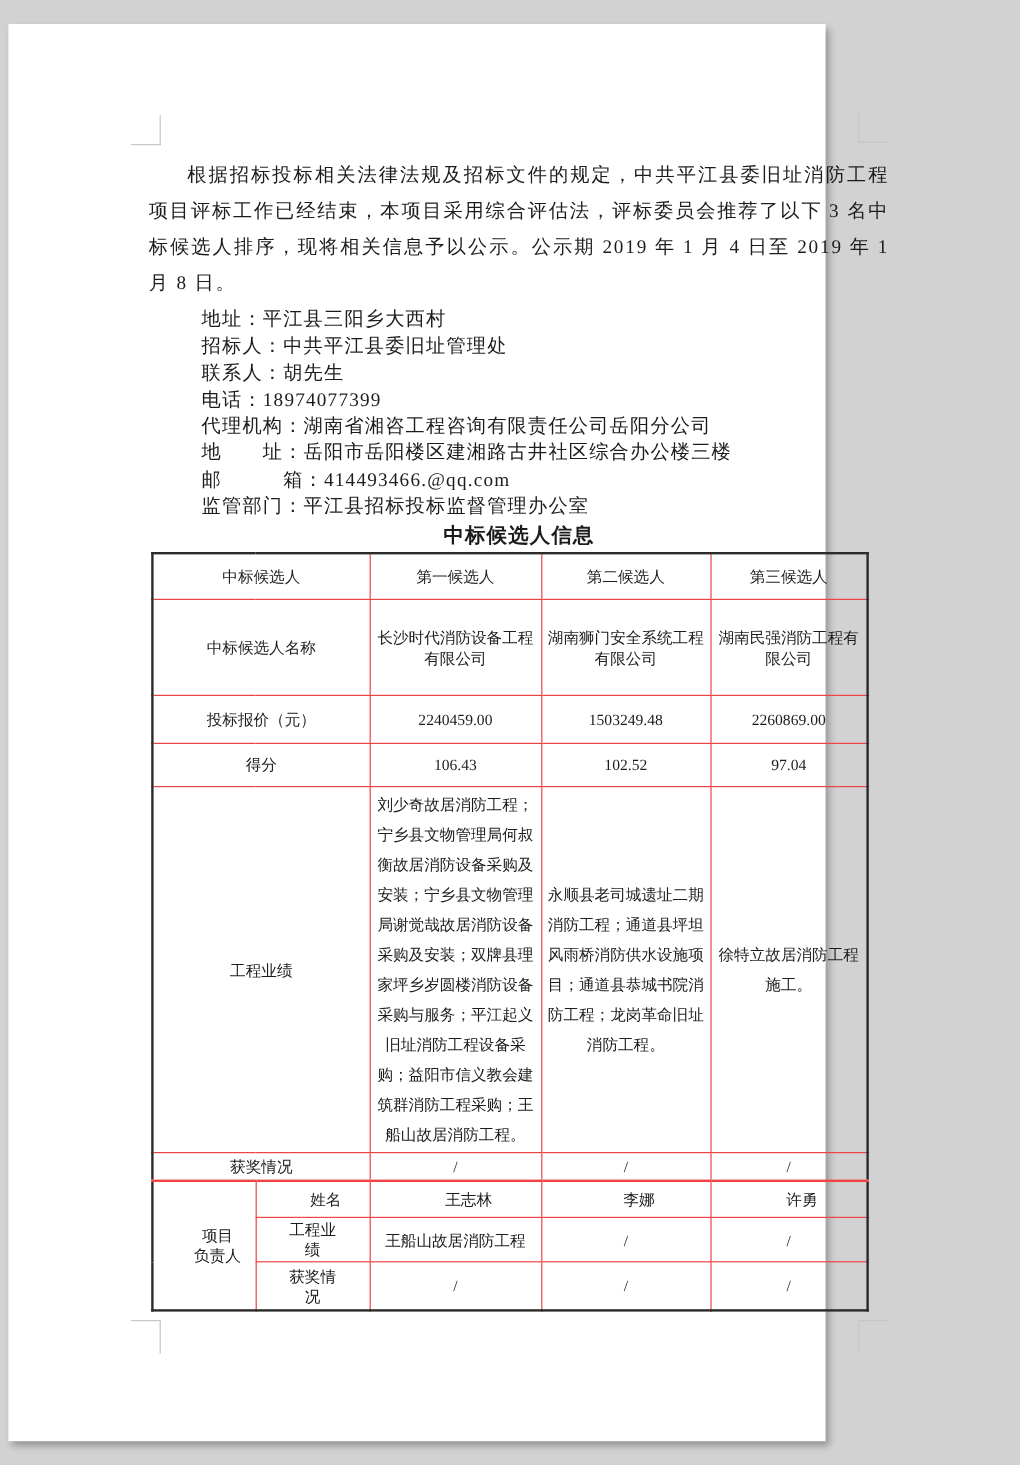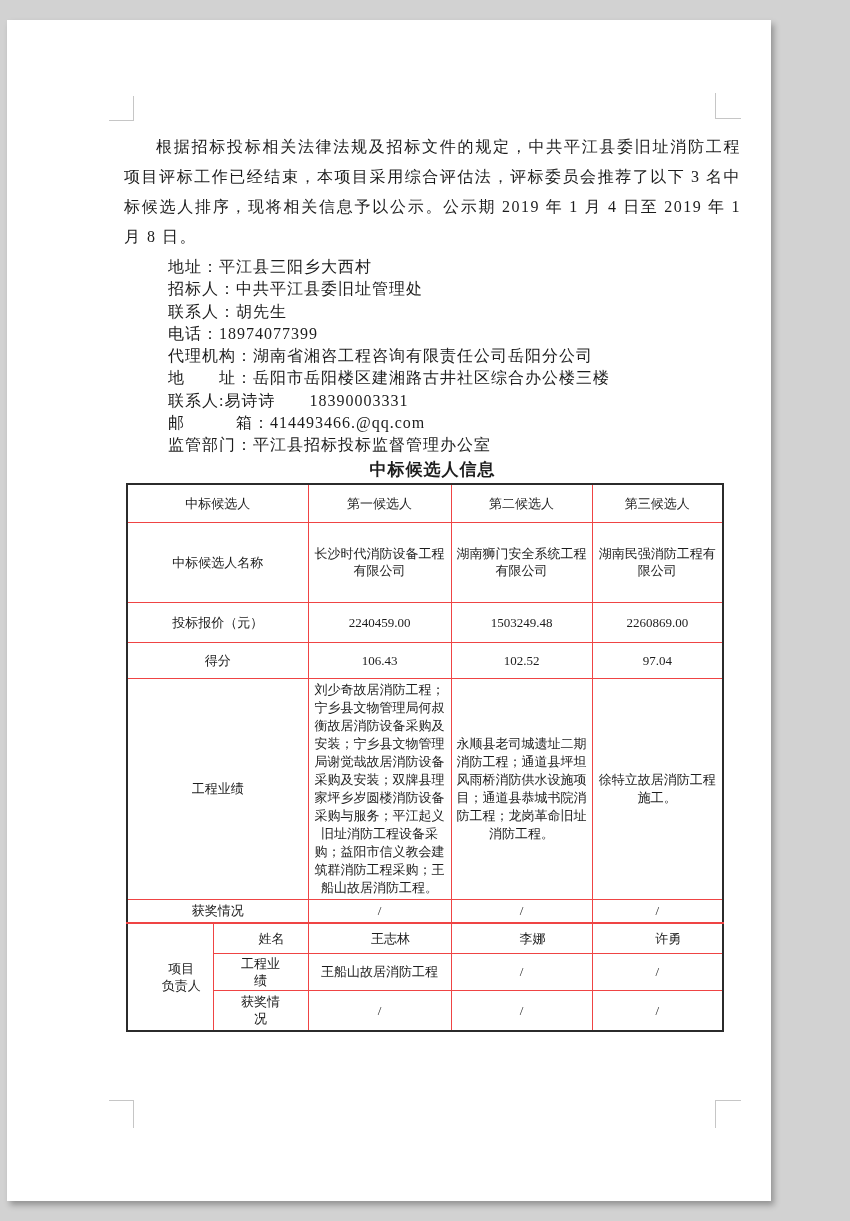--- a/index.html
+++ b/index.html
@@ -3,21 +3,21 @@
 <meta charset="utf-8">
 <style>
   html,body{margin:0;padding:0;}
   body{
     width:850px;height:1221px;position:relative;overflow:hidden;
     background:#d2d2d2;
     font-family:"Liberation Serif","DejaVu Serif",serif;
     color:#1c1c1c;
   }
   .page{
-    position:absolute;left:7px;top:20px;width:764px;height:1181px;
+    position:absolute;left:7px;top:20px;width:681px;height:1181px;
     background:#ffffff;
     box-shadow:3px 4px 6px rgba(0,0,0,0.30);
   }
   
   .mark{position:absolute;}
   .mark.tl{left:102px;top:76px;width:24px;height:24px;border-right:1px solid #c6c6c6;border-bottom:1px solid #c6c6c6;}
   .mark.tr{left:708px;top:73px;width:25px;height:25px;border-left:1px solid #c6c6c6;border-bottom:1px solid #c6c6c6;}
   .mark.bl{left:102px;top:1080px;width:24px;height:27px;border-top:1px solid #c6c6c6;border-right:1px solid #c6c6c6;}
   .mark.br{left:708px;top:1080px;width:25px;height:27px;border-top:1px solid #c6c6c6;border-left:1px solid #c6c6c6;}
 
@@ -53,21 +53,21 @@
   td.pre{white-space:pre-line;}
   tr.r-head td{height:35px;}
   tr.r-name td{height:77px;}
   tr.r-price td{height:37px;}
   tr.r-score td{height:33px;}
   tr.r-perf td{height:194px;}
   tr.r-awards td{height:20px;}
   tr.r-mname td{height:27px;}
   tr.r-mperf td{height:34px;}
   tr.r-mawards td{height:37px;}
-  tr.r-perf td.val{line-height:18px;padding:2px 5px;}
+  tr.r-perf td.val{line-height:25px;padding:2px 5px;}
   tr.r-mname td, tr.r-mname td{border-top-width:2px;padding-left:26px;}
 </style>
 </head>
 <body>
 
 <div class="page">
 
   <div class="mark tl"></div>
   <div class="mark tr"></div>
   <div class="mark bl"></div>
@@ -77,21 +77,20 @@
 
     <div class="para">根据招标投标相关法律法规及招标文件的规定，中共平江县委旧址消防工程项目评标工作已经结束，本项目采用综合评估法，评标委员会推荐了以下 3 名中标候选人排序，现将相关信息予以公示。公示期 2019 年 1 月 4 日至 2019 年 1 月 8 日。</div>
 
     <div class="contacts">
       <div class="contact-line">地址：平江县三阳乡大西村</div>
       <div class="contact-line">招标人：中共平江县委旧址管理处</div>
       <div class="contact-line">联系人：胡先生</div>
       <div class="contact-line">电话：18974077399</div>
       <div class="contact-line">代理机构：湖南省湘咨工程咨询有限责任公司岳阳分公司</div>
       <div class="contact-line">地　　址：岳阳市岳阳楼区建湘路古井社区综合办公楼三楼</div>
-      <div class="contact-line">联系人:易诗诗　　18390003331</div>
       <div class="contact-line">邮　　　箱：414493466.@qq.com</div>
       <div class="contact-line">监管部门：平江县招标投标监督管理办公室</div>
     </div>
 
     <div class="tbl-title">中标候选人信息</div>
 
     <table class="cand">
       <colgroup>
         <col style="width:86px">
           <col style="width:95px">

